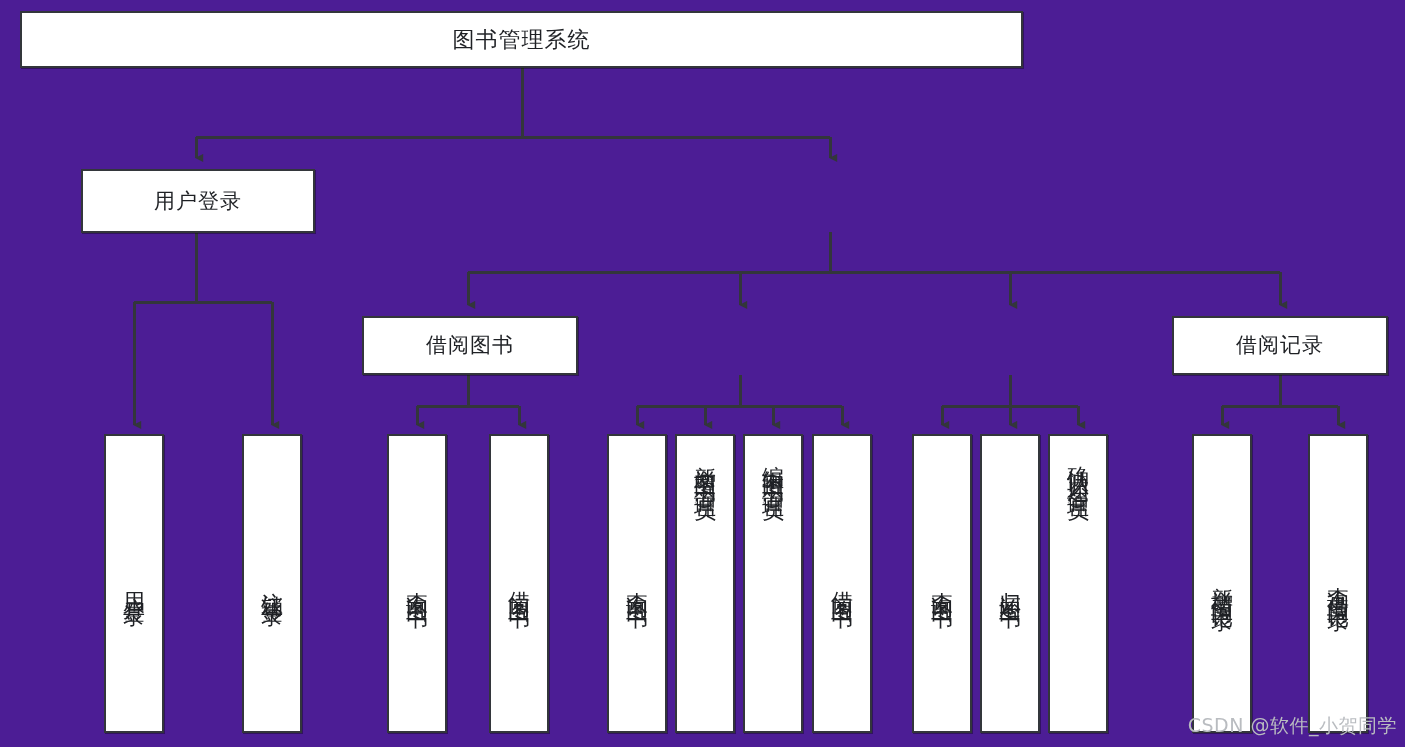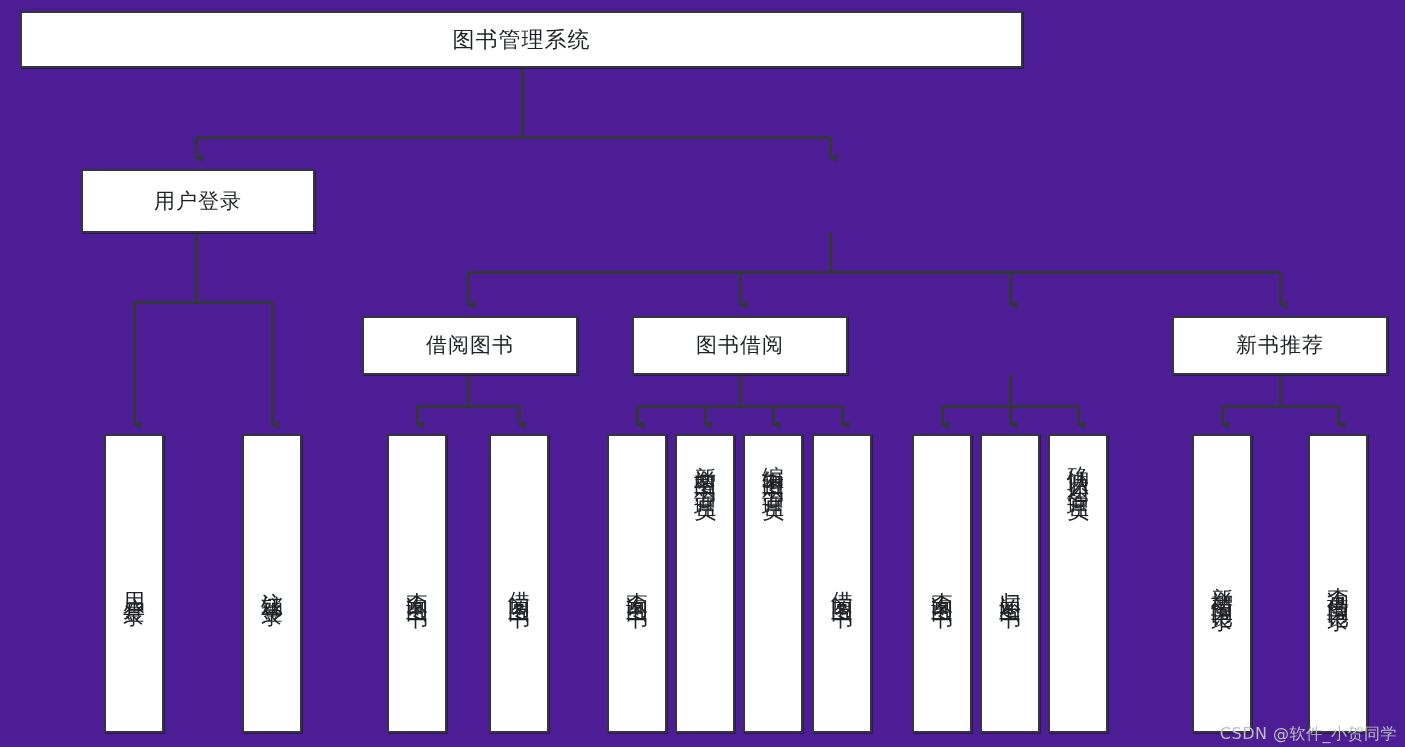--- a/index.html
+++ b/index.html
@@ -64,22 +64,22 @@
     white-space: nowrap;
     text-align: center;
   }
   .node.leaf.tall-text {
     align-items: center;
     padding-top: 0;
   }
   .watermark {
     position: absolute;
     right: 8px;
-    bottom: 2px;
-    font-size: 16px;
+    bottom: 8px;
+    font-size: 19px;
     color: #b9bcc0;
     letter-spacing: 0.5px;
     white-space: nowrap;
     user-select: none;
   }
 </style>
 </head>
 <body>
 
 <div id="diagram-root">
@@ -141,27 +141,24 @@
 
   <div class="node level2" style="left:81px; top:169px; width:234px; height:64px;">
     <span class="node-label">用户登录</span>
   </div>
 
 
   <div class="node level3" style="left:362px; top:316px; width:216px; height:59px;">
     <span class="node-label">借阅图书</span>
   </div>
 
-  <div class="node level3" style="left:632px; top:316px; width:216px; height:59px;">
-    <span class="node-label">图书借阅</span>
-  </div>
 
 
   <div class="node level3" style="left:1172px; top:316px; width:216px; height:59px;">
-    <span class="node-label">新书推荐</span>
+    <span class="node-label">借阅记录</span>
   </div>
 
   <div class="node leaf tall-text" style="left:104px; top:434px; width:60px; height:299px;">
     <span class="node-label">用户登录</span>
   </div>
 
   <div class="node leaf tall-text" style="left:242px; top:434px; width:60px; height:299px;">
     <span class="node-label">注销登录</span>
   </div>
 

